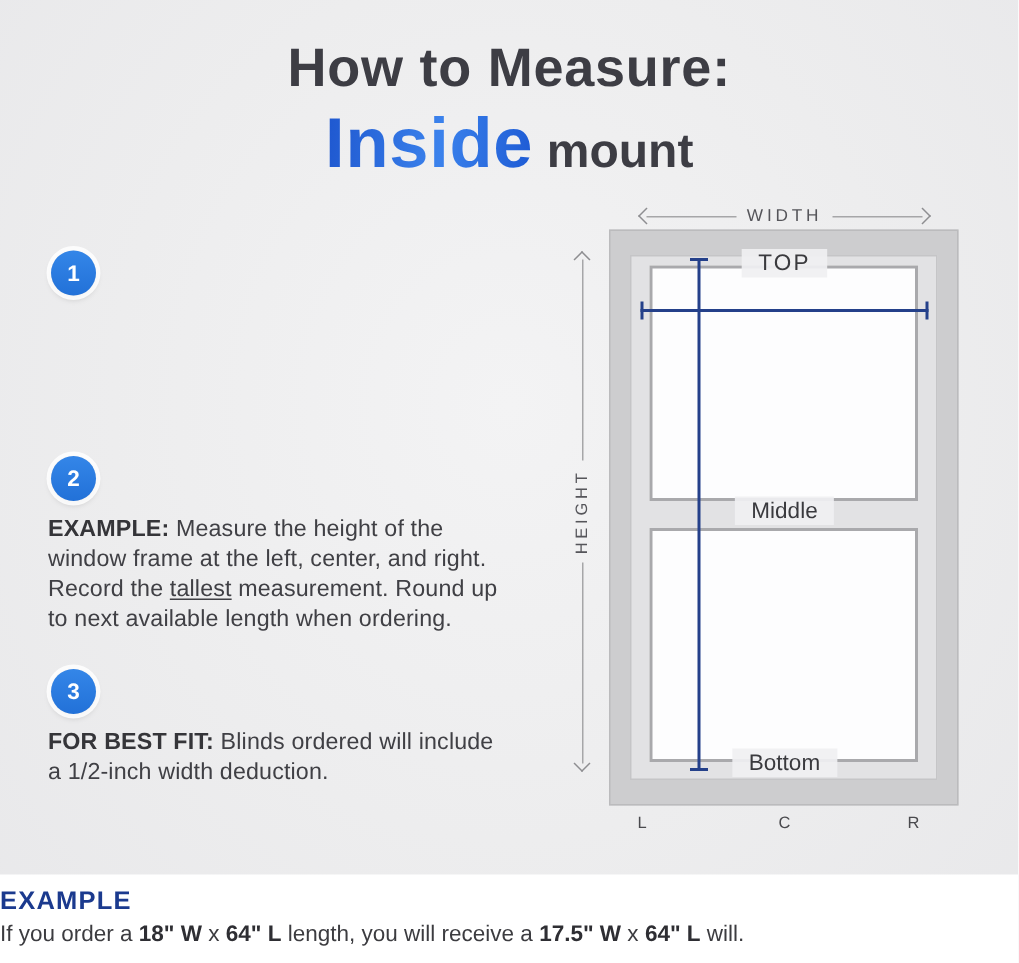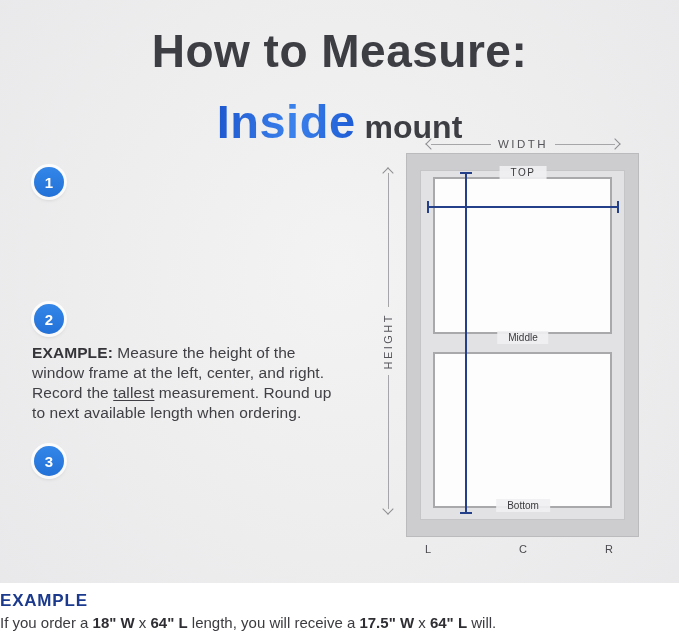--- a/index.html
+++ b/index.html
@@ -5,22 +5,22 @@
   * { margin:0; padding:0; box-sizing:border-box; }
   html,body { background:#ffffff; }
   body { font-family:"Liberation Sans", sans-serif; }
   .canvas {
     position:relative; width:679px; height:642px; overflow:hidden;
     background: radial-gradient(ellipse at 50% 42%, #f3f3f4 0%, #ededee 55%, #e8e8ea 100%);
   }
 
   
   .title-wrap { position:absolute; top:24px; left:0; width:100%; text-align:center; }
-  .title-line1 { font-size:46px; font-weight:700; color:#3d3d44; letter-spacing:0.5px; }
-  .title-line2 { margin-top:16px; }
+  .title-line1 { font-size:36px; font-weight:700; color:#3d3d44; letter-spacing:0.5px; }
+  .title-line2 { margin-top:1px; }
   .title-emphasis {
     font-size:47px; font-weight:800; letter-spacing:0.5px;
     background:linear-gradient(95deg, #1e57cf 0%, #3b82ec 55%, #1d5ad4 100%);
     -webkit-background-clip:text; background-clip:text;
     -webkit-text-fill-color:transparent; color:transparent;
   }
   .title-suffix { font-size:32px; font-weight:700; color:#3d3d44; margin-left:9px; }
 
   
   .step { position:absolute; left:32px; width:312px; }
@@ -72,21 +72,21 @@
     position:absolute; left:13px; right:13px; top:16px; bottom:16px;
     background:#e2e2e4; border:1px solid #c5c5c7;
     display:flex; flex-direction:column; padding:6px 12px 11px 12px;
   }
   .pane { flex:1; background:#fdfdfe; border:2px solid #a9a9ac; }
   .pane-gap { height:18px; flex:none; }
 
   .pos-label {
     position:absolute; transform:translateX(-50%); left:523px;
     background:rgba(240,240,242,0.92); color:#3a3a3e;
-    font-size:10px; padding:1px 11px; white-space:nowrap;
+    font-size:15px; padding:1px 11px; white-space:nowrap;
   }
   .pos-label-top { top:166px; letter-spacing:1.5px; }
   .pos-label-middle { top:331px; }
   .pos-label-bottom { top:499px; }
 
   .measure-h { position:absolute; left:427px; top:206px; width:192px; height:2px; background:#24408a; }
   .measure-h .tick { position:absolute; width:2px; height:12px; top:-5px; background:#24408a; }
   .measure-h .tick-left { left:0; }
   .measure-h .tick-right { right:0; }
   .measure-v { position:absolute; left:465px; top:172px; width:2px; height:342px; background:#24408a; }
@@ -126,20 +126,23 @@
 
   <div class="step step-2">
     <div class="step-circle">2</div>
     <div class="step-text">
       <span class="step-lead">EXAMPLE:</span><span> Measure the height of the window frame at the left, center, and right. Record the </span><span class="step-underline">tallest</span><span> measurement. Round up to next available length when ordering.</span>
     </div>
   </div>
 
   <div class="step step-3">
     <div class="step-circle">3</div>
+    <div class="step-text">
+      <span class="step-lead">FOR BEST FIT:</span><span> Blinds ordered will include a 1/2-inch width deduction.</span><span class="step-underline"></span><span></span>
+    </div>
   </div>
 
   <div class="width-arrow">
     <span class="chev chev-left"></span>
     <span class="arrow-line-h"></span>
     <span class="arrow-label-h">WIDTH</span>
     <span class="arrow-line-h"></span>
     <span class="chev chev-right"></span>
   </div>
 

